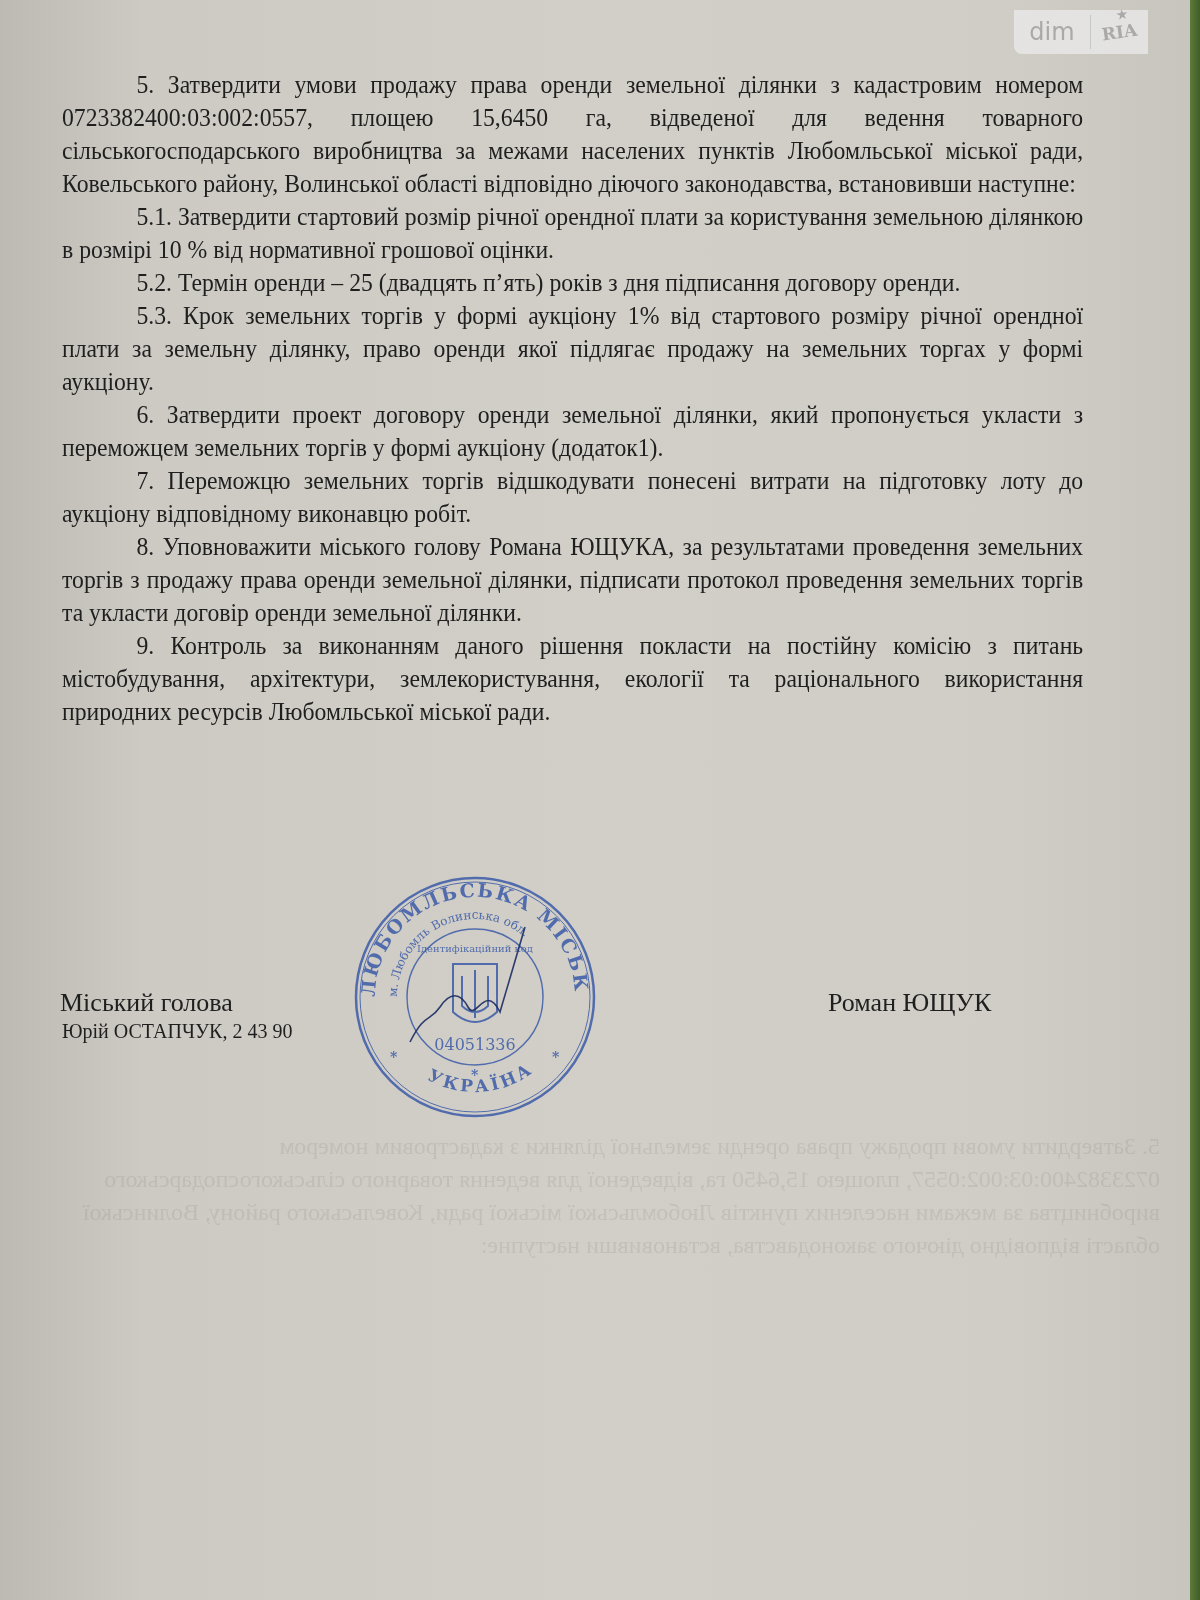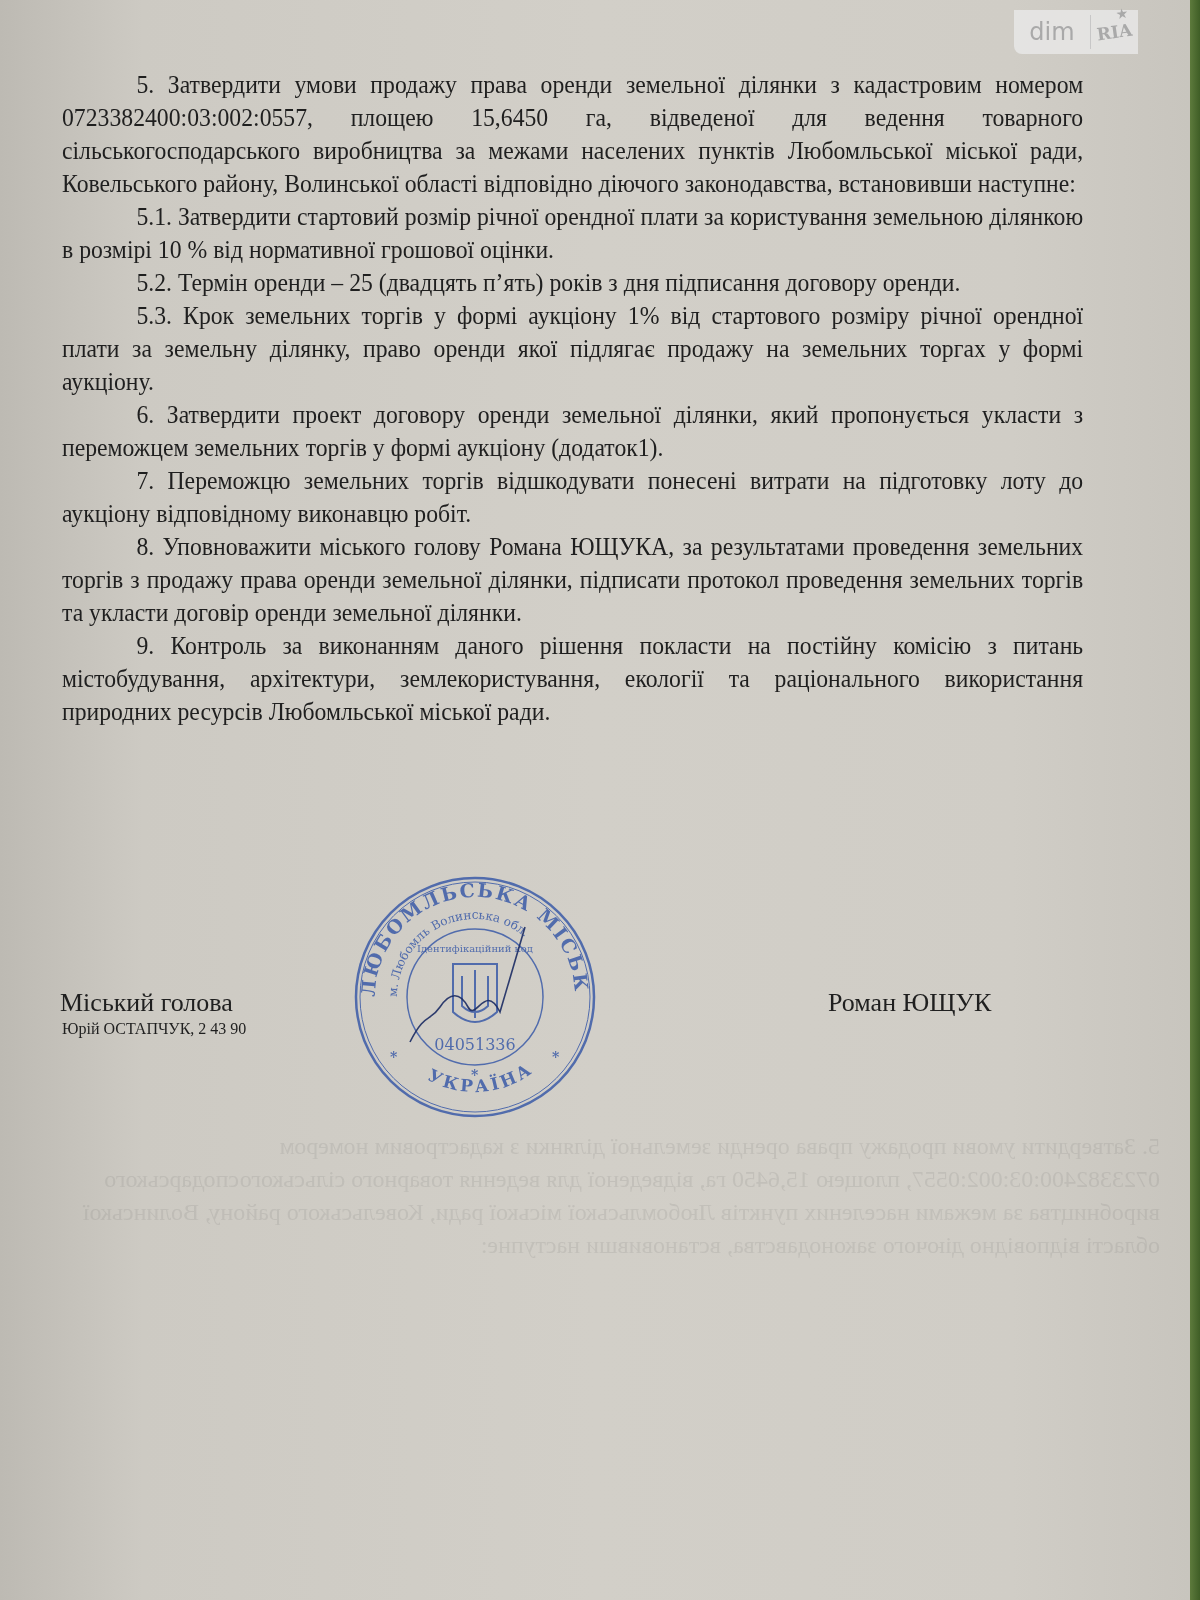--- a/index.html
+++ b/index.html
@@ -10,21 +10,21 @@
     }
     .paper {
       position: absolute; left: 0; top: 0; width: 1190px; height: 1600px;
       background: linear-gradient(90deg, #bdbab3 0%, #cdcac3 12%, #d2cfc8 50%, #d0cdc6 85%, #c8c5be 100%);
     }
     .green-edge {
       position: absolute; right: 0; top: 0; width: 10px; height: 1600px;
       background: linear-gradient(90deg, #5d7a3c, #3f5e26);
     }
     .watermark {
-      position: absolute; left: 1014px; top: 10px; width: 124px; height: 44px;
+      position: absolute; left: 1014px; top: 10px; width: 134px; height: 44px;
       background: rgba(235,235,235,0.75); border-radius: 0 0 0 8px;
       display: flex; align-items: center;
     }
     .wm-dim {
       width: 76px; text-align: center; color: #a9a9a9;
       font-family: "DejaVu Sans", sans-serif; font-size: 24px;
       border-right: 1px solid #c7c7c7; line-height: 34px;
     }
     .wm-ria {
       flex: 1; text-align: center; color: #a9a9a9; font-weight: bold;
@@ -38,21 +38,21 @@
       position: absolute; left: 62px; top: 68px; width: 1098px;
       color: #1f1f1f; font-size: 25.5px; line-height: 33px;
       transform: scaleX(0.93); transform-origin: left top;
     }
     .doc p { margin: 0; text-align: justify; text-align-last: auto; }
     .doc p.ind { text-indent: 80px; }
     .sign {
       position: absolute; left: 60px; top: 988px; color: #1f1f1f;
       font-size: 26px; line-height: 30px; text-align: center;
     }
-    .sign-sub { position: absolute; left: 62px; top: 1020px; font-size: 16px; color: #1f1f1f; }
+    .sign-sub { position: absolute; left: 62px; top: 1020px; font-size: 20px; color: #1f1f1f; }
     .sign-name { position: absolute; left: 828px; top: 988px; font-size: 26px; color: #1f1f1f; }
     .stamp {
       position: absolute; left: 350px; top: 872px; width: 250px; height: 250px;
     }
     .bleed {
       position: absolute; left: 60px; top: 1130px; width: 1100px;
       color: rgba(90,90,90,0.12); font-size: 24px; line-height: 33px;
       transform: scaleX(-1); filter: blur(0.6px);
     }
   </style>

